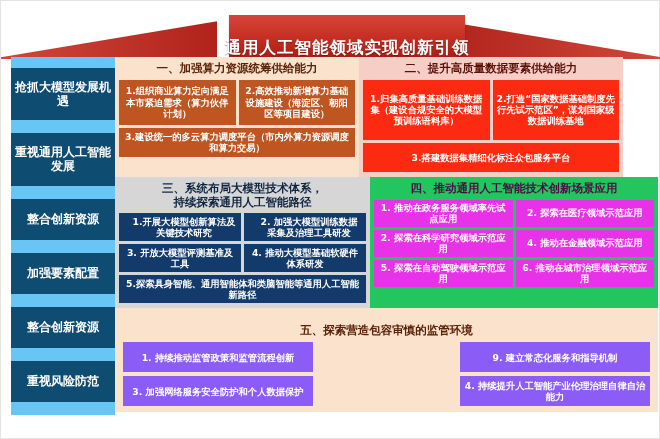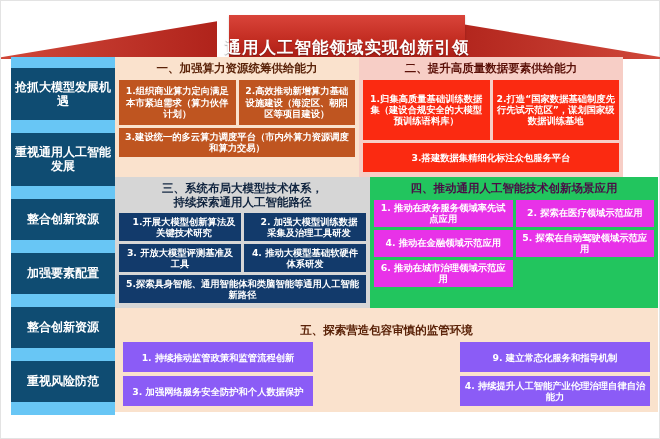--- a/index.html
+++ b/index.html
@@ -203,20 +203,21 @@
             <div class="cell half r2">4. 推动大模型基础软硬件体系研发</div>
             <div class="cell full r3">5.探索具身智能、通用智能体和类脑智能等通用人工智能新路径</div>
           </div>
         </div>
 
         <div class="panel" id="sec4">
           <div class="p-head">四、推动通用人工智能技术创新场景应用</div>
           <div class="cells">
             <div class="cell half r">1. 推动在政务服务领域率先试点应用</div>
             <div class="cell half r">2. 探索在医疗领域示范应用</div>
+            <div class="cell half r">2. 探索在科学研究领域示范应用</div>
             <div class="cell half r">4. 推动在金融领域示范应用</div>
             <div class="cell half r">5. 探索在自动驾驶领域示范应用</div>
             <div class="cell half r">6. 推动在城市治理领域示范应用</div>
           </div>
         </div>
 
       </div>
 
       <div class="prow">
         <div class="panel" id="sec5">

